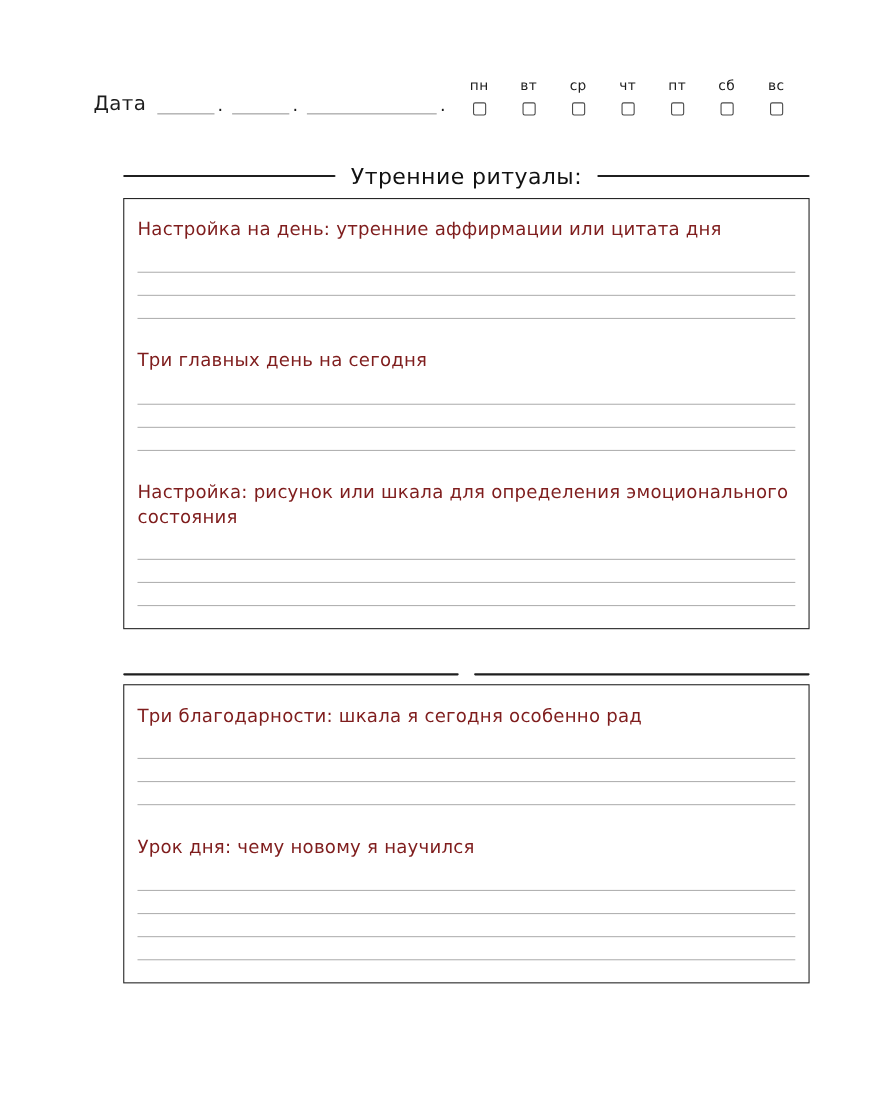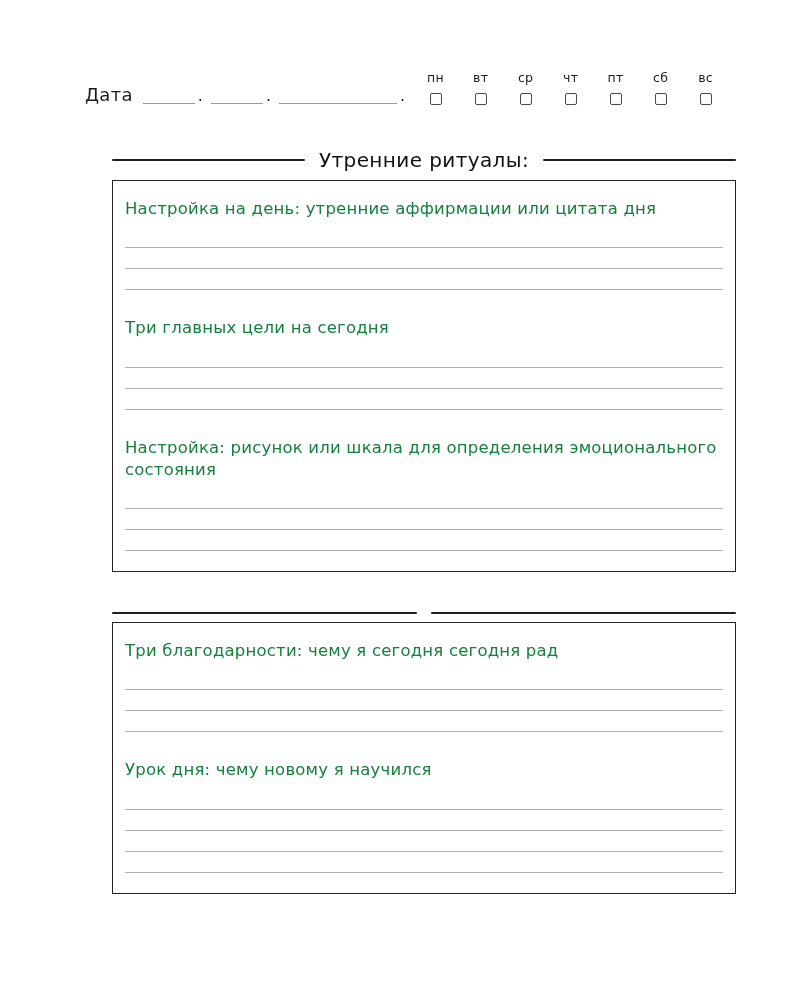--- a/index.html
+++ b/index.html
@@ -30,21 +30,21 @@
   .panel-title-row{display:flex;align-items:center;gap:14px;margin-bottom:8px;}
   .rule{flex:1;height:2px;background:#1f1f1f;border-radius:1px;}
   .panel-title{
     margin:0;font-size:20px;font-weight:400;white-space:nowrap;
     letter-spacing:.4px;color:#111;
   }
   .panel-box{border:1.6px solid #262626;padding:17px 10px 18px;background:#fff;}
   .field{margin-bottom:27px;}
   .field:last-child{margin-bottom:2px;}
   .field-label{
-    font-size:16.5px;line-height:1.35;margin:0 2px 7px;color:#15803d;
+    font-size:16.5px;line-height:1.35;margin:0 2px 7px;color:#7f1d1d;
     letter-spacing:.2px;
   }
   .lines{margin:0 2px;}
   .write-line{height:20px;border-bottom:1px solid #b2b2b2;}
 </style>
 </head>
 <body>
 
 <div class="header">
   <div class="date-row">
@@ -100,21 +100,21 @@
     <div class="panel-box">
       <div class="field">
         <p class="field-label">Настройка на день: утренние аффирмации или цитата дня</p>
         <div class="lines">
             <div class="write-line"></div>
             <div class="write-line"></div>
             <div class="write-line"></div>
           </div>
       </div>
       <div class="field">
-        <p class="field-label">Три главных цели на сегодня</p>
+        <p class="field-label">Три главных день на сегодня</p>
         <div class="lines">
             <div class="write-line"></div>
             <div class="write-line"></div>
             <div class="write-line"></div>
           </div>
       </div>
       <div class="field">
         <p class="field-label">Настройка: рисунок или шкала для определения эмоционального состояния</p>
         <div class="lines">
             <div class="write-line"></div>
@@ -125,21 +125,21 @@
     </div>
   </section>
 
   <section class="panel">
     <div class="panel-title-row">
       <span class="rule"></span>
       <span class="rule"></span>
     </div>
     <div class="panel-box">
       <div class="field">
-        <p class="field-label">Три благодарности: чему я сегодня сегодня рад</p>
+        <p class="field-label">Три благодарности: шкала я сегодня особенно рад</p>
         <div class="lines">
             <div class="write-line"></div>
             <div class="write-line"></div>
             <div class="write-line"></div>
           </div>
       </div>
       <div class="field">
         <p class="field-label">Урок дня: чему новому я научился</p>
         <div class="lines">
             <div class="write-line"></div>

